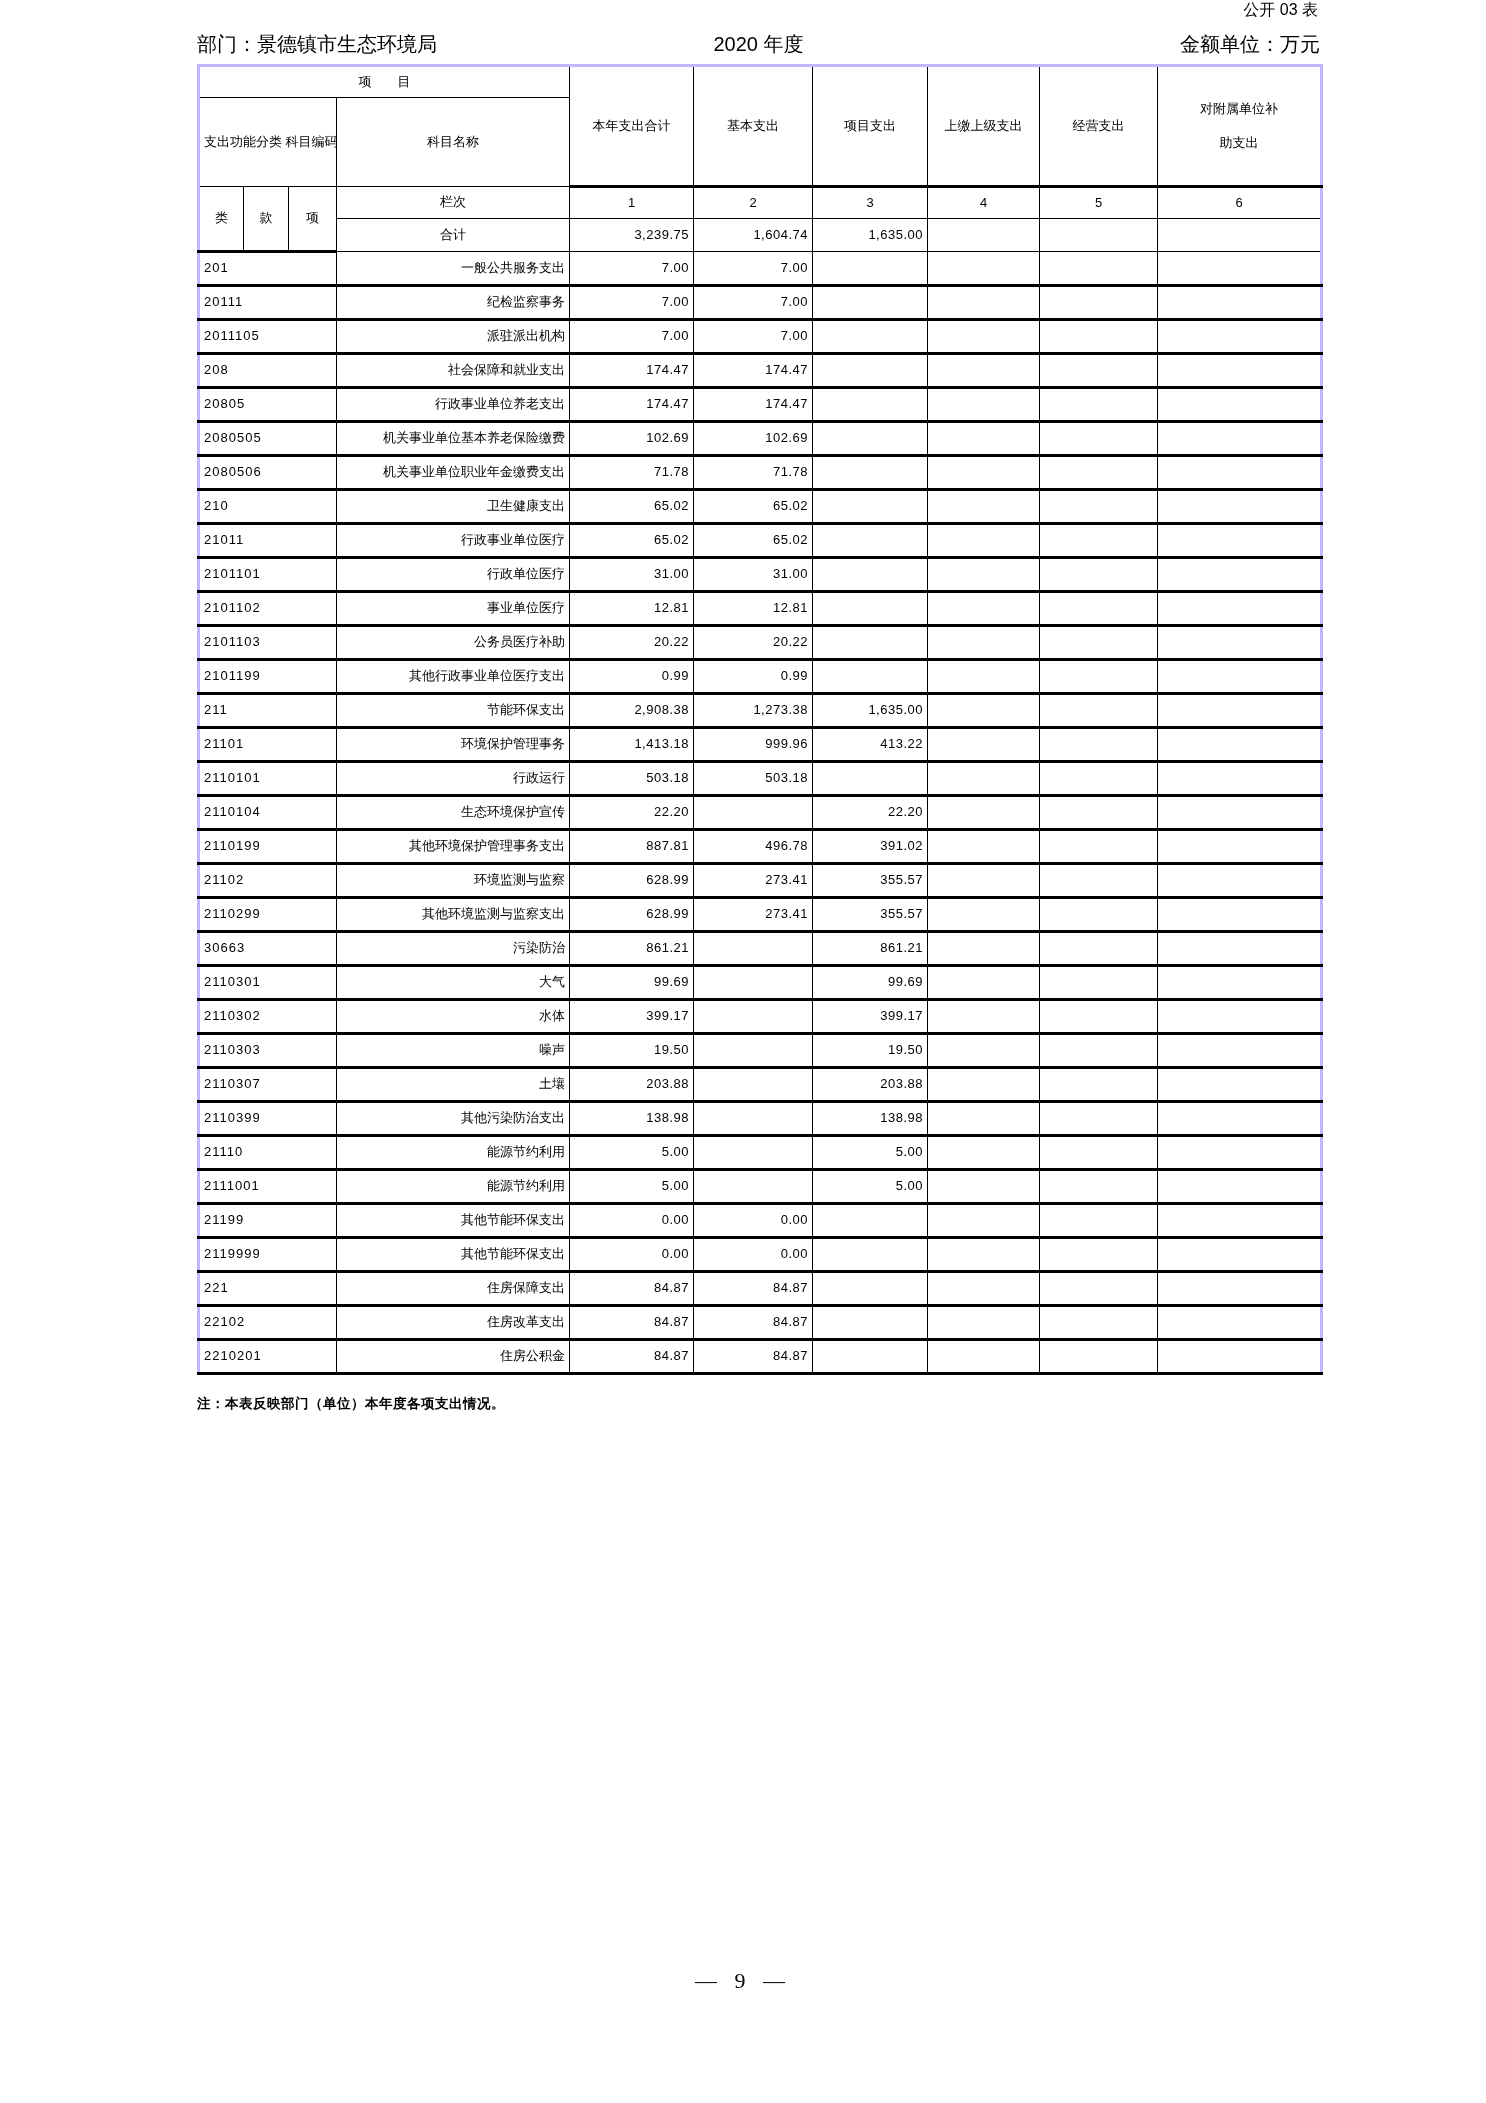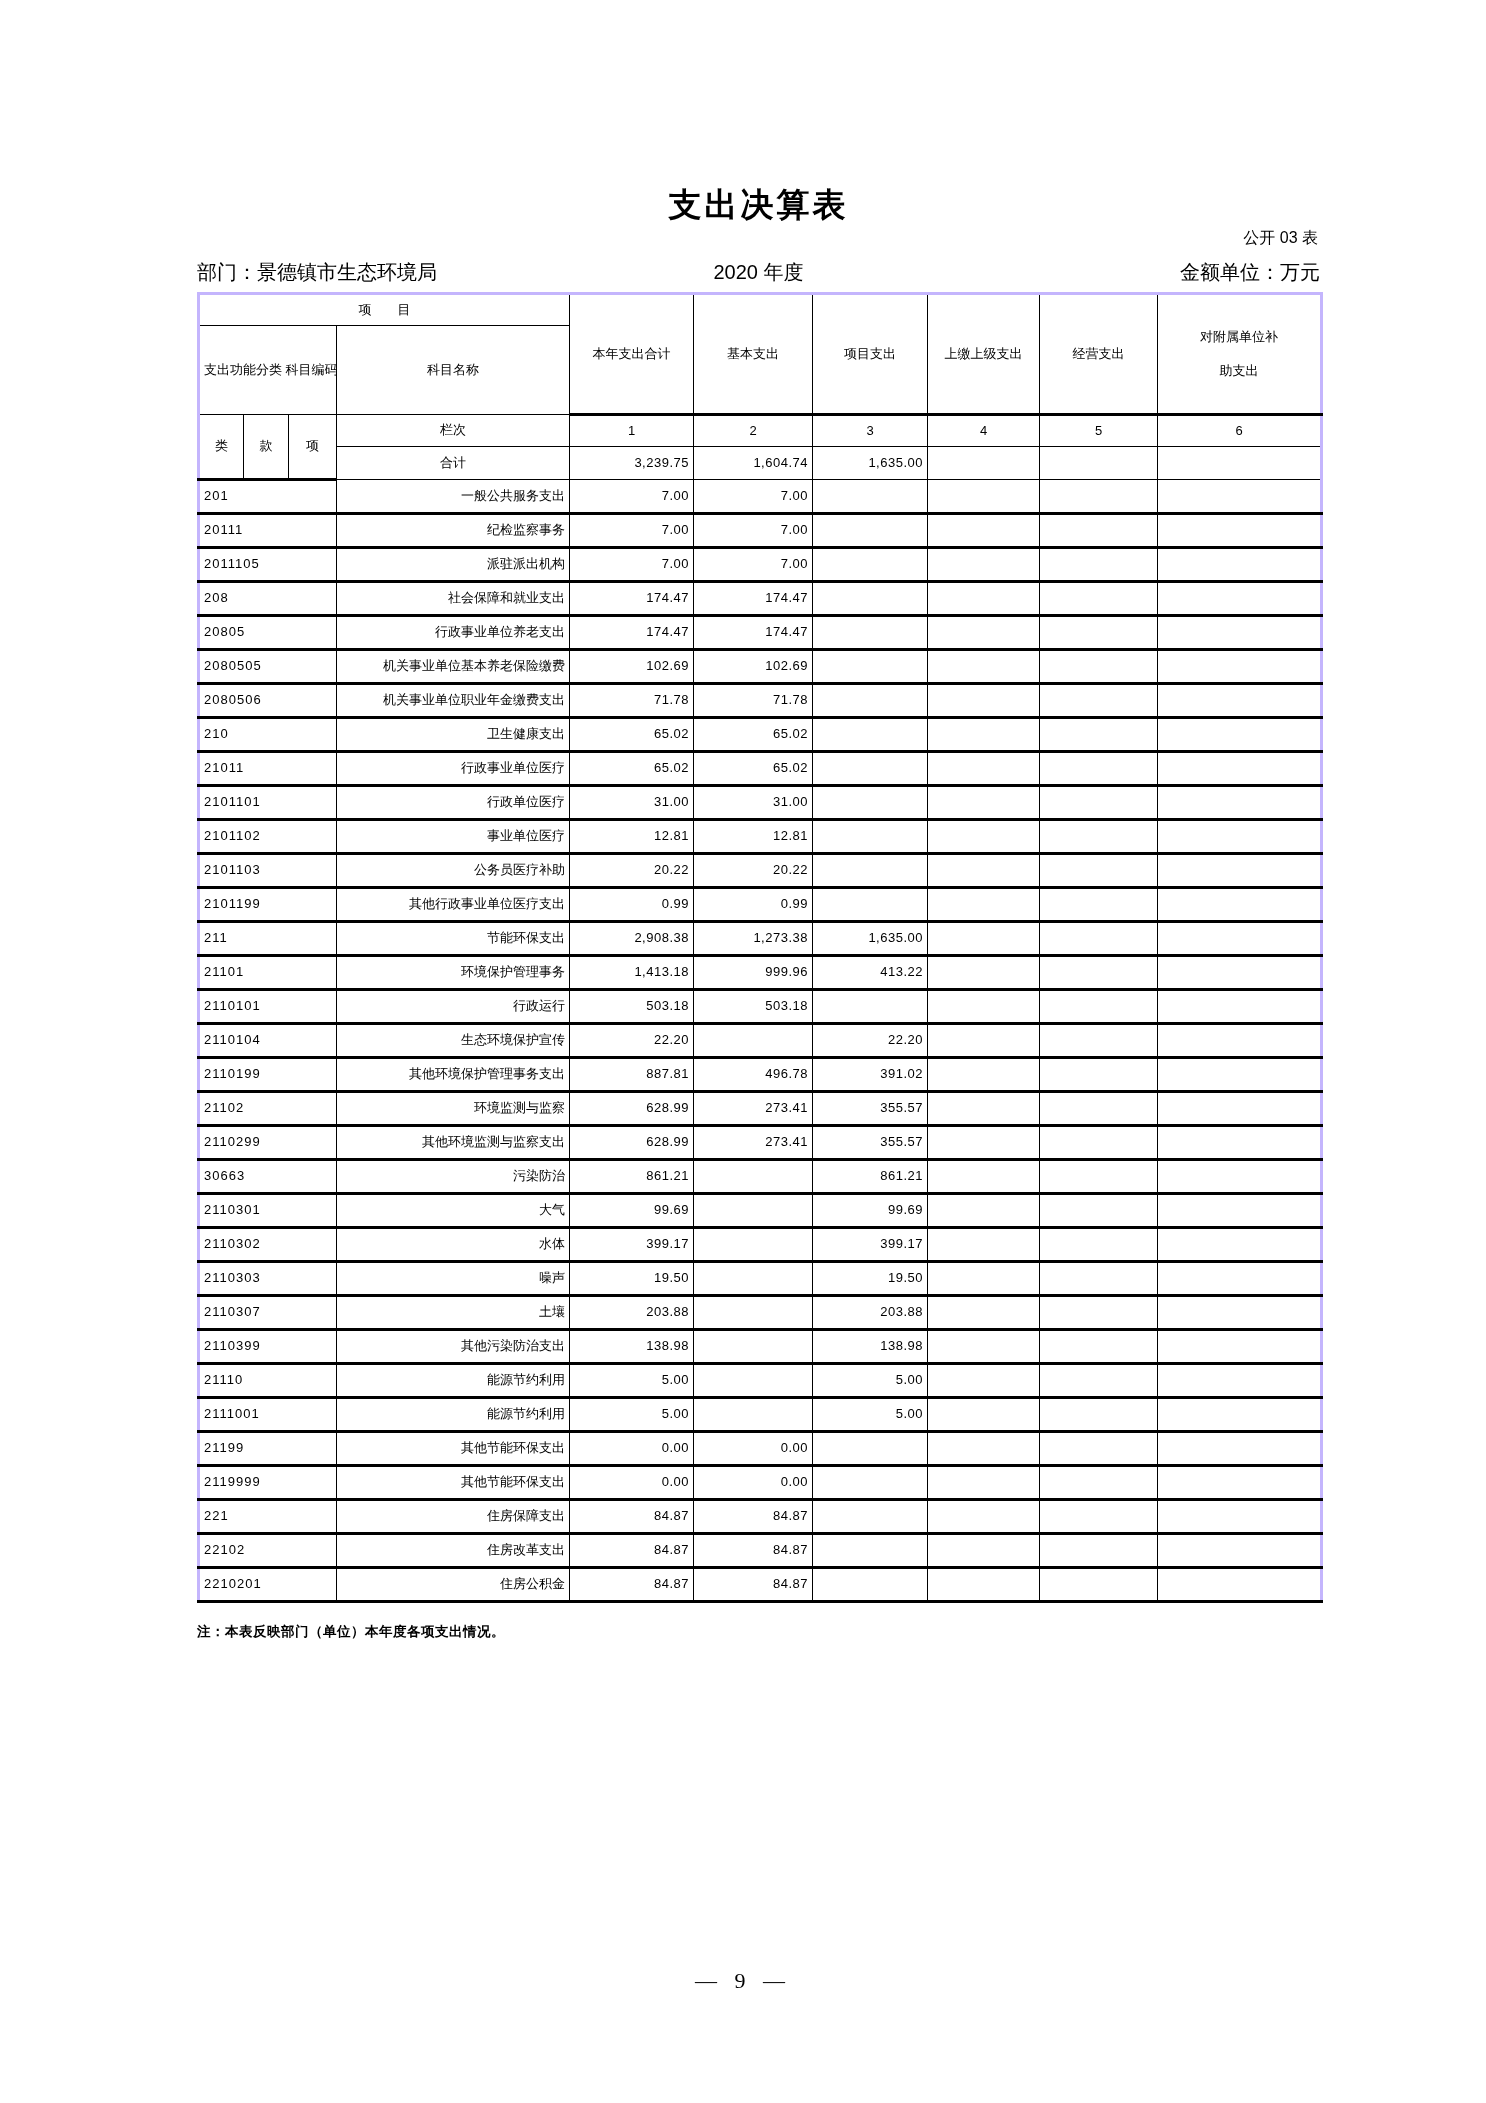--- a/index.html
+++ b/index.html
@@ -89,21 +89,20 @@
     font-family: "Liberation Serif", "DejaVu Serif", serif;
     letter-spacing: 6px;
   }
 </style>
 </head>
 <body>
 
 <div class="page">
   <div class="content">
 
-    <h1 class="doc-title">支出决算表</h1>
 
     <div class="pub-label">公开 03 表</div>
 
     <div class="meta-row">
       <span class="meta-left">部门：景德镇市生态环境局</span>
       <span class="meta-mid">2020 年度</span>
       <span class="meta-right">金额单位：万元</span>
     </div>
 
     <table class="fin">

